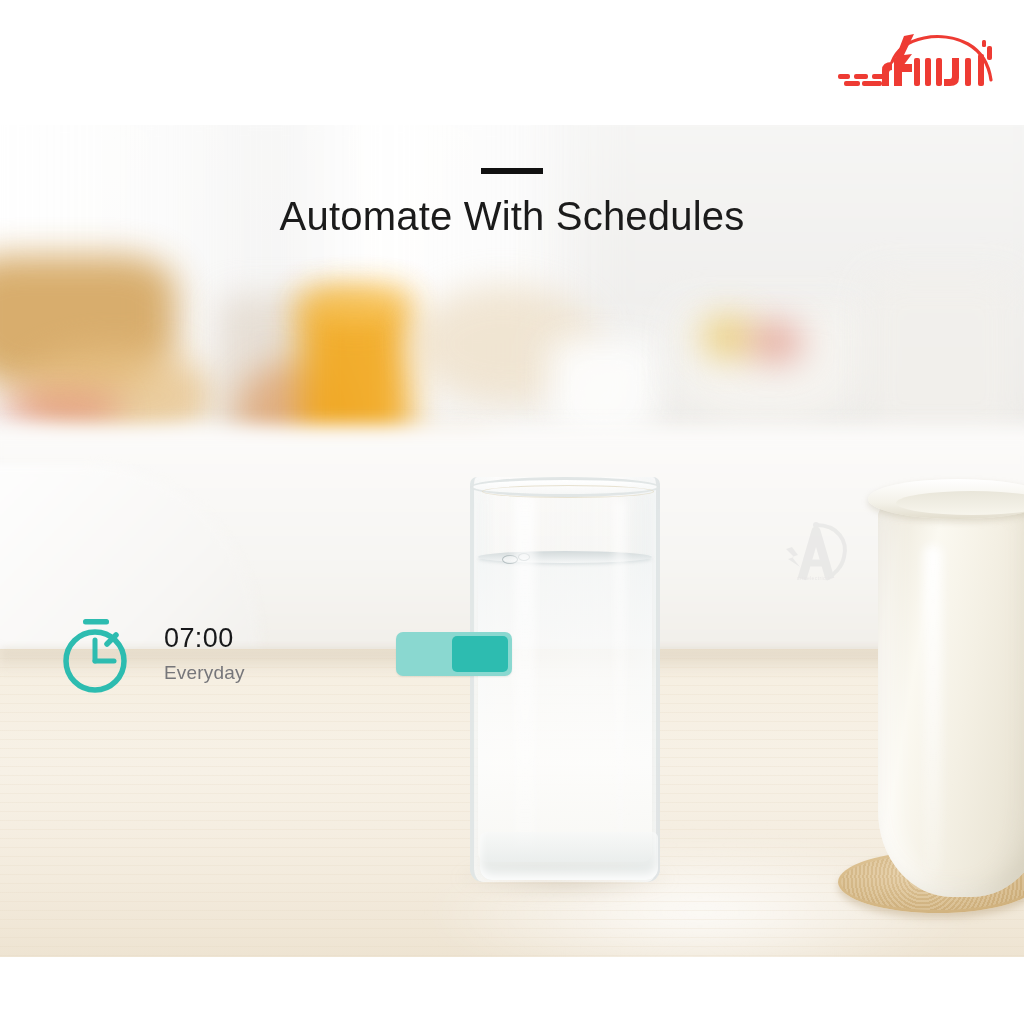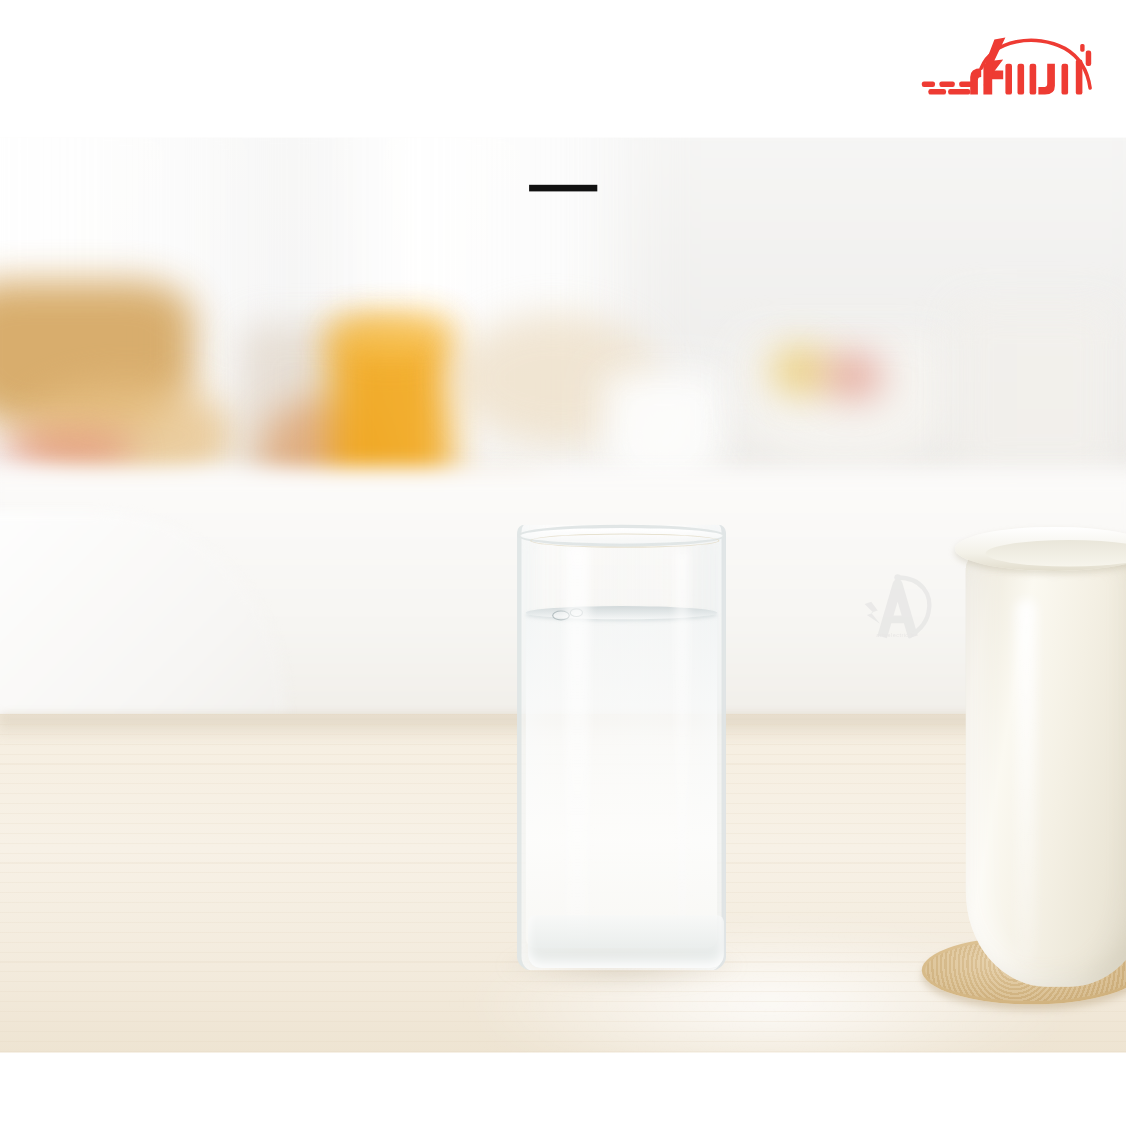--- a/index.html
+++ b/index.html
@@ -346,25 +346,44 @@
       <svg viewBox="0 0 84 74" aria-hidden="true">
         <path d="M30 62 L44 14 L58 62" fill="none" stroke="#dedede" stroke-width="9" stroke-linejoin="round"></path>
         <path d="M34 46 L54 46" fill="none" stroke="#dedede" stroke-width="7"></path>
         <path d="M44 8 C66 8 76 24 72 40 C70 50 62 58 54 62" fill="none" stroke="#dedede" stroke-width="4"></path>
         <path d="M20 30 L26 38 L20 40 L28 50 L16 42 L22 40 L14 32 Z" fill="#dedede"></path>
         <circle cx="44" cy="8" r="3" fill="#dedede"></circle>
       </svg>
       <div class="watermark-text">artaelectric.ir</div>
     </div>
 
+    <div class="timer-widget" style="top:483px;">
+      <div class="stopwatch-icon">
+        <svg viewBox="0 0 76 82" aria-hidden="true">
+          <circle cx="33" cy="48" r="29" fill="none" stroke="#2dbcb0" stroke-width="5.5"></circle>
+          <rect x="21" y="6" width="26" height="5.5" rx="2.5" fill="#2dbcb0"></rect>
+          <line x1="54" y1="22" x2="45" y2="31" stroke="#2dbcb0" stroke-width="5.5" stroke-linecap="round"></line>
+          <line x1="33" y1="27" x2="33" y2="48" stroke="#2dbcb0" stroke-width="5" stroke-linecap="round"></line>
+          <line x1="33" y1="48" x2="52" y2="48" stroke="#2dbcb0" stroke-width="5" stroke-linecap="round"></line>
+        </svg>
+      </div>
+      <div class="timer-texts">
+        <div class="timer-time">07:00</div>
+        <div class="timer-repeat">Everyday</div>
+      </div>
+      <div class="timer-toggle">
+        <div class="knob"></div>
+      </div>
+    </div>
 
   </div>
 
   <div class="headline-block">
     <div class="rule-dash"></div>
+    <h1 class="title">Automate With Schedules</h1>
   </div>
 
   <div class="header-band">
     <div class="brand-logo">
       <svg viewBox="0 0 170 72" aria-hidden="true">
 
         <path d="M60 34 C70 8 110 2 136 16 C150 24 157 38 159 52" fill="none" stroke="#EE3B33" stroke-width="3.2" stroke-linecap="round"></path>
 
         <path d="M72 8 L62 34 L69 32 L62 50 L80 26 L72 27 L82 6 Z" fill="#EE3B33"></path>
 

